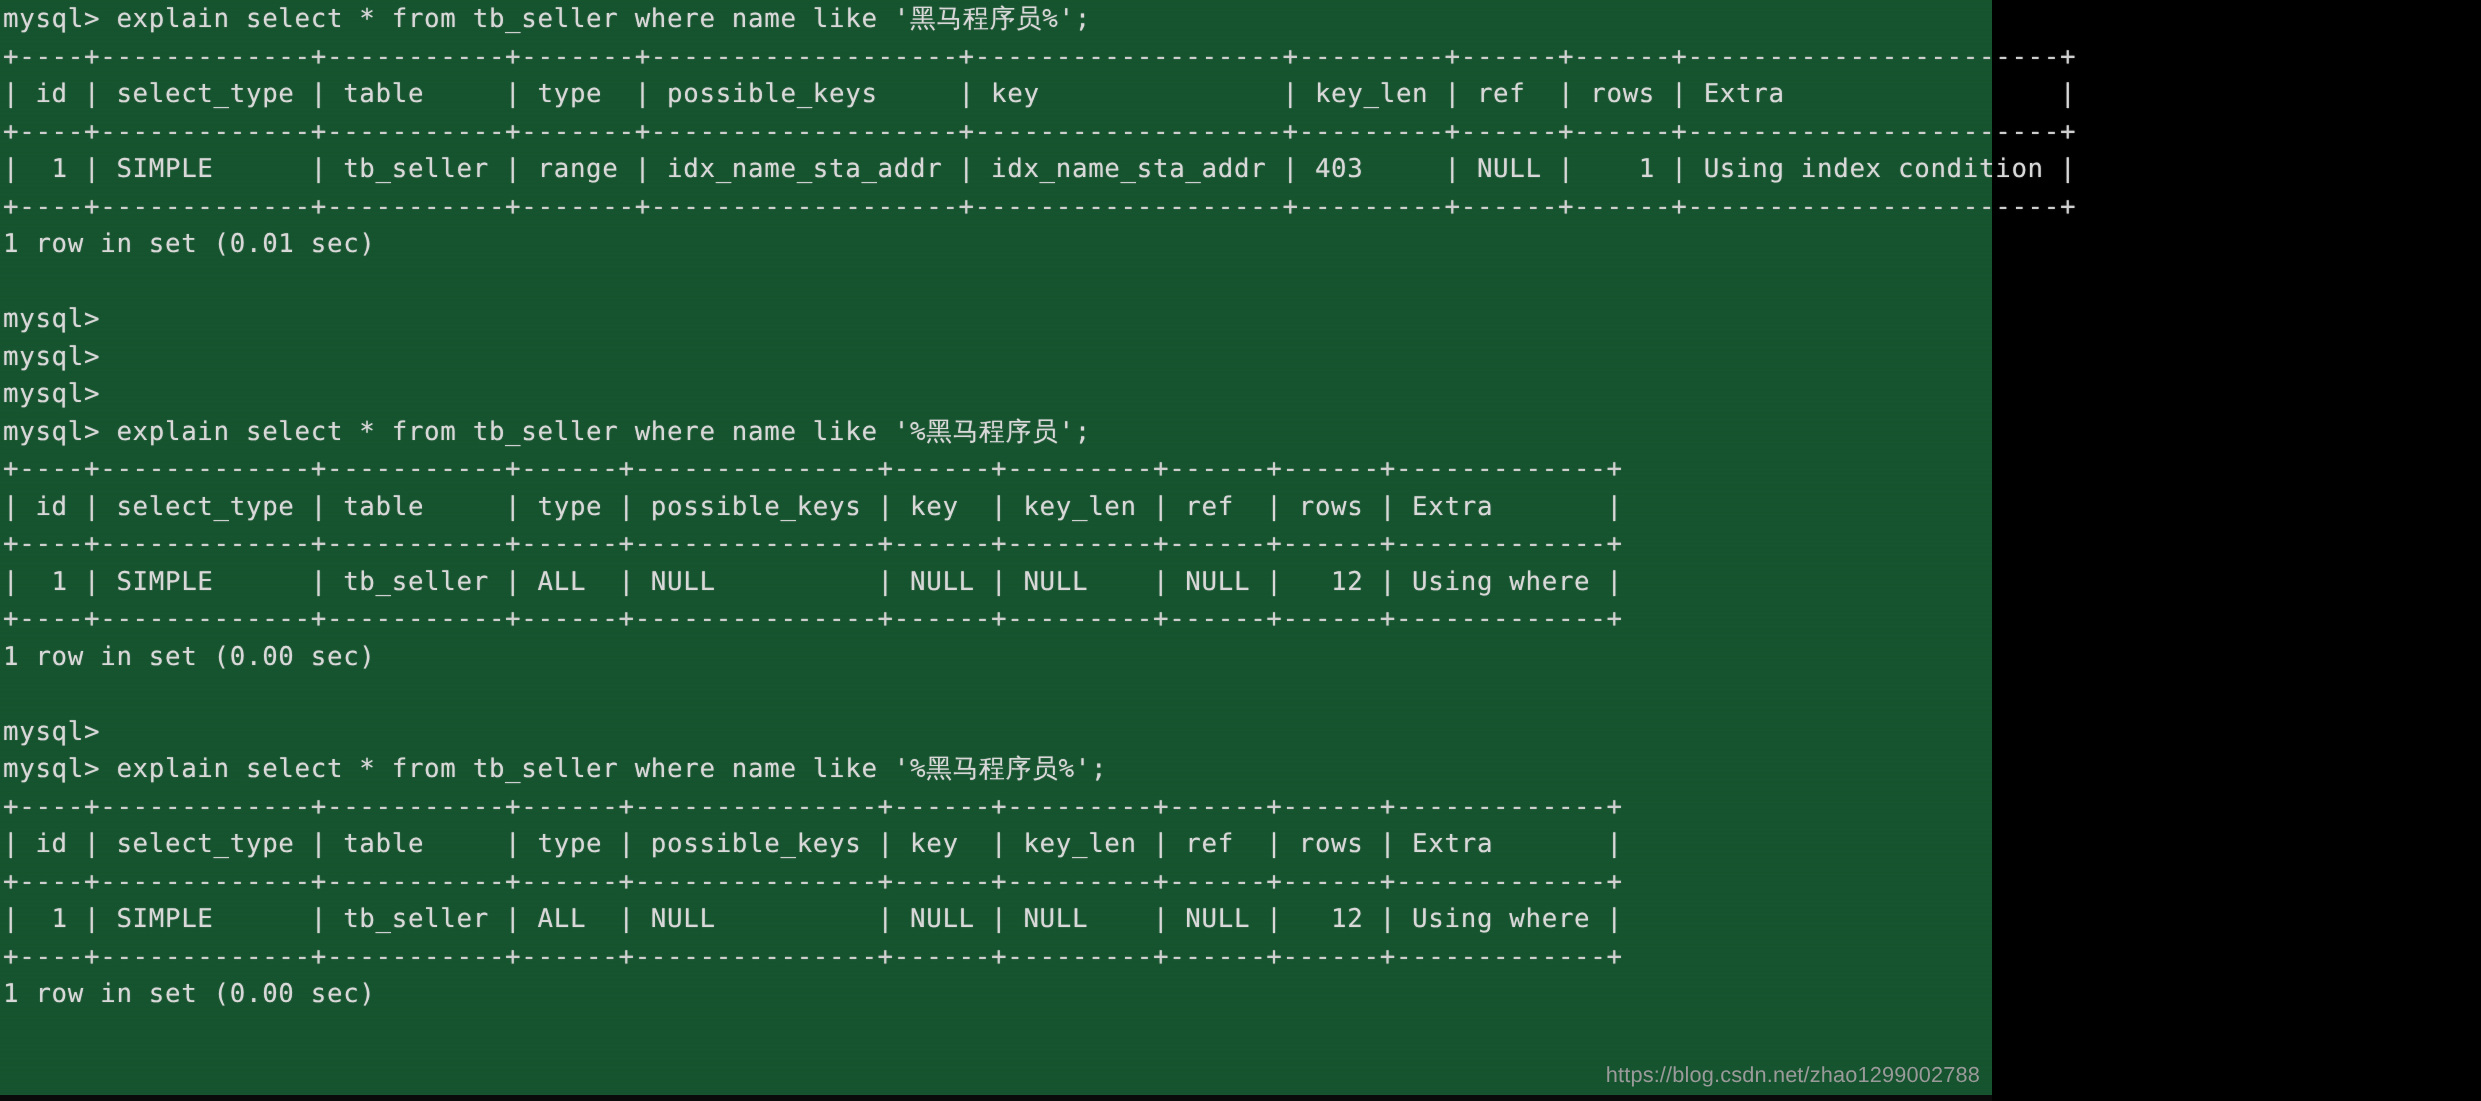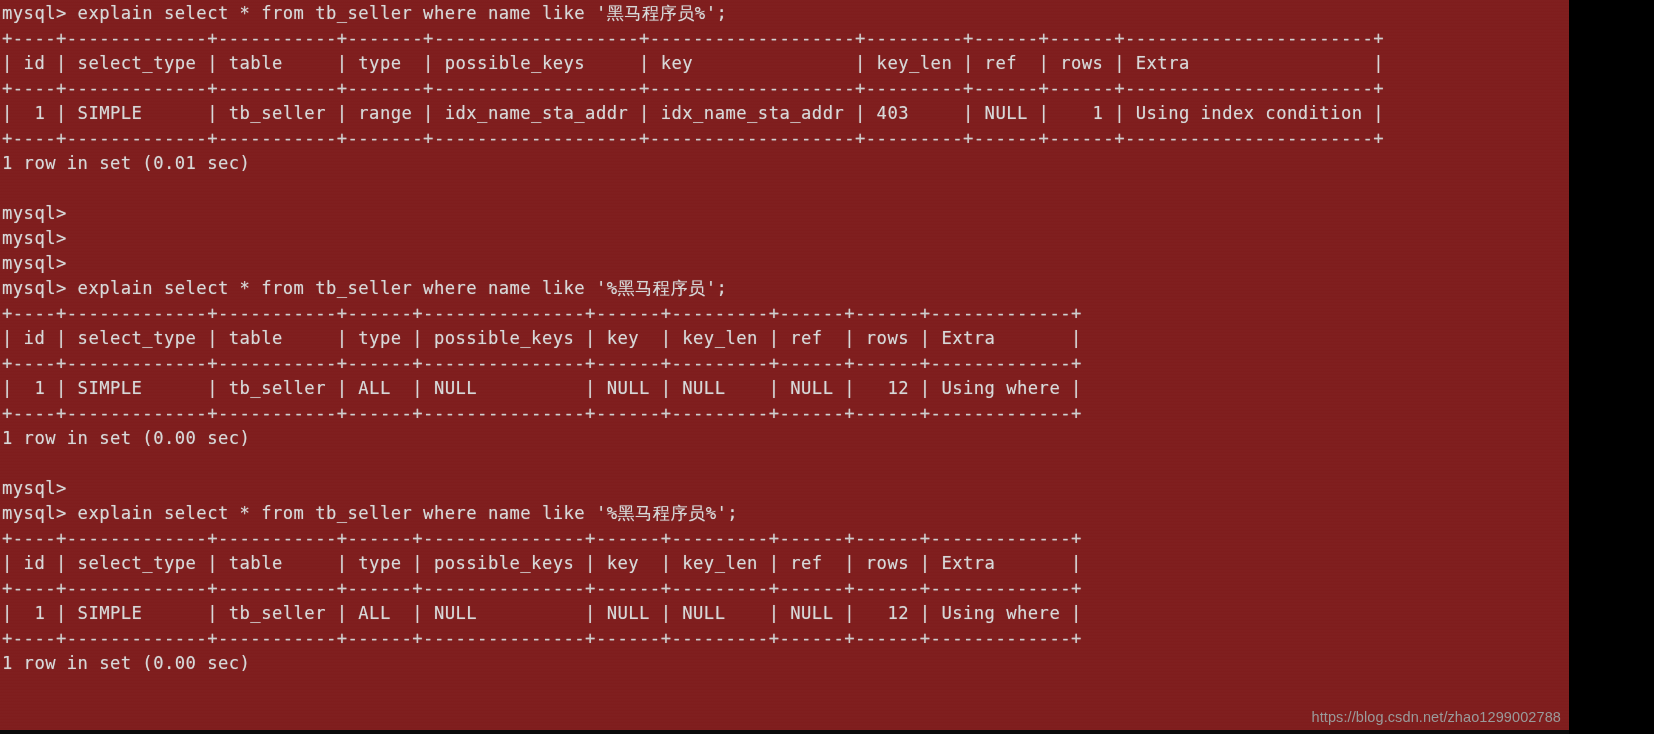--- a/index.html
+++ b/index.html
@@ -9,23 +9,23 @@
     background: #000000;
   }
   body {
     width: 1654px;
     height: 734px;
     overflow: hidden;
     font-family: "DejaVu Sans Mono", "Liberation Mono", monospace;
   }
   #terminal {
     position: relative;
-    width: 1569px;
+    width: 1328px;
     height: 734px;
-    background: #7f1d1d;
+    background: #14532d;
     box-sizing: border-box;
     padding: 0 0 0 0;
   }
   .screen {
     position: absolute;
     top: 1px;
     left: 0;
     width: 1654px;
   }
   .line {

